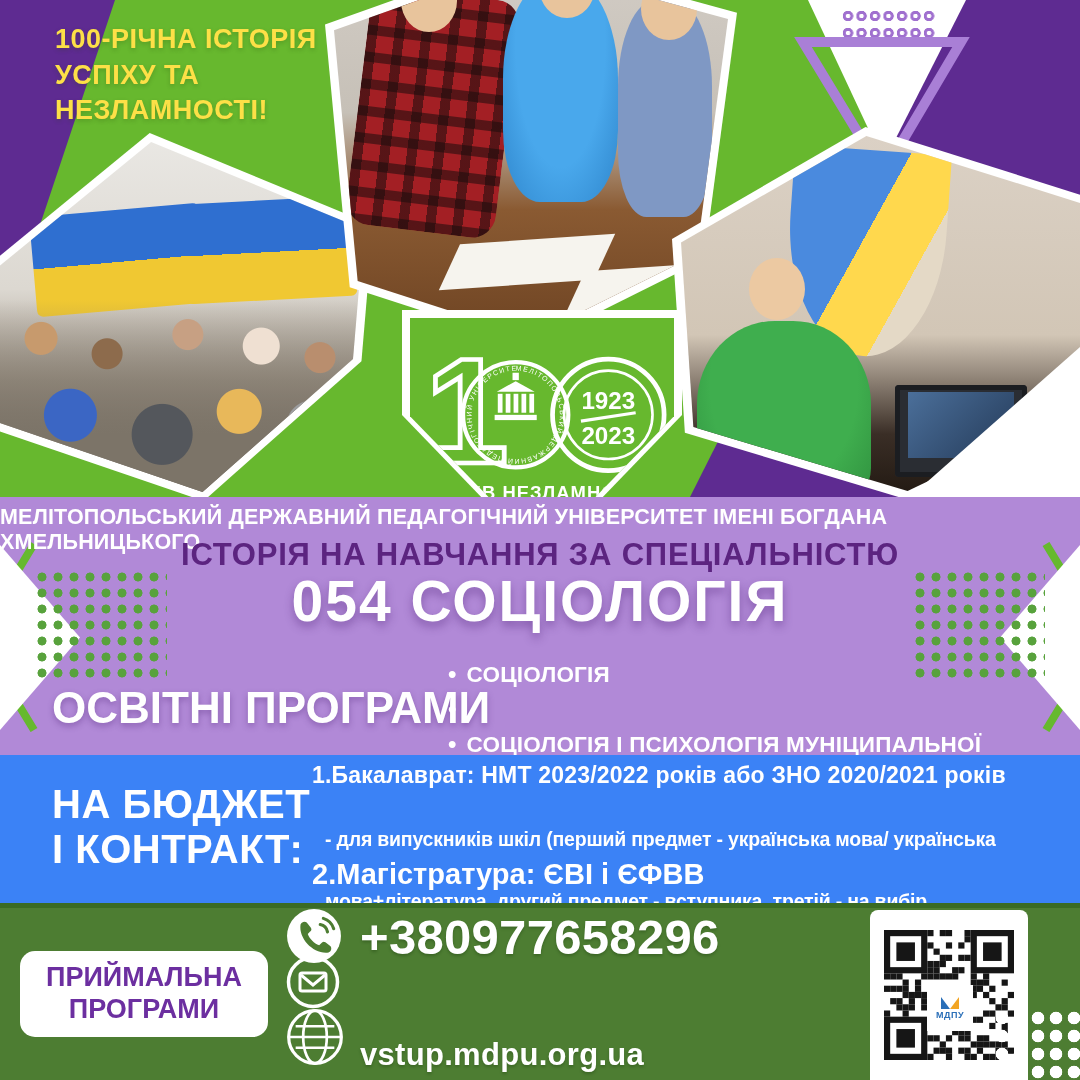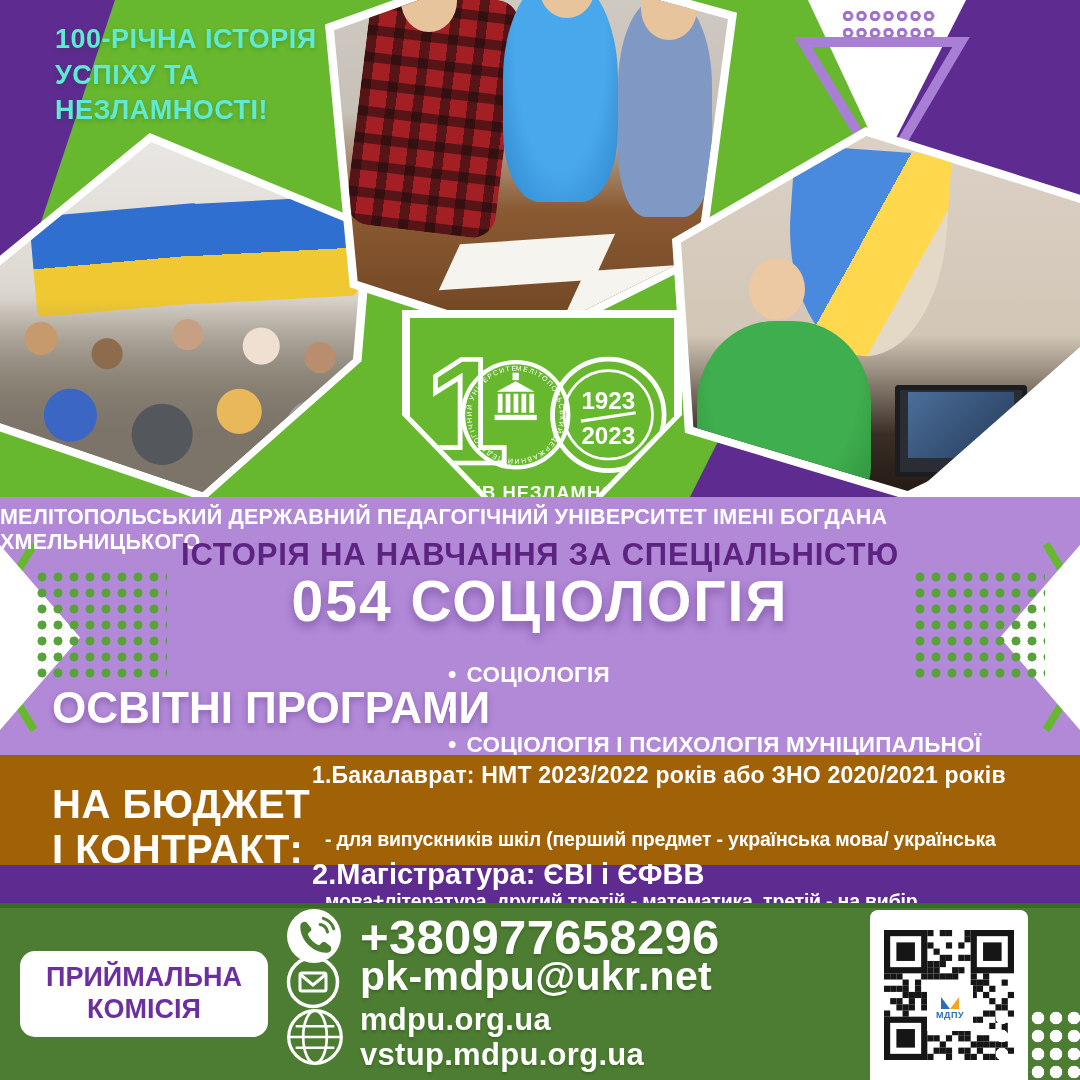--- a/index.html
+++ b/index.html
@@ -6,21 +6,21 @@
   .canvas{position:relative;width:1080px;height:1080px;overflow:hidden;
           font-family:"Liberation Sans","DejaVu Sans",sans-serif;background:#5e2b91;}
   .abs{position:absolute;}
 
   
   .collage{position:absolute;left:0;top:0;width:1080px;height:497px;overflow:hidden;}
   .bg-green{position:absolute;left:0;top:0;width:100%;height:100%;background:#67b82e;
             clip-path:polygon(115px 0,940px 0,690px 497px,0 497px,0 345px);}
   .white-wedge{position:absolute;right:0;bottom:0;width:170px;height:150px;background:#fff;
             clip-path:polygon(100% 0,100% 100%,0 100%);}
-  .slogan{position:absolute;left:55px;top:22px;width:310px;color:#5eead4;font-size:27px;
+  .slogan{position:absolute;left:55px;top:22px;width:310px;color:#fde047;font-size:27px;
           line-height:1.32;font-weight:800;letter-spacing:.5px;
           text-shadow:0 2px 4px rgba(40,70,10,.25);}
   .tri-white-top{position:absolute;left:808px;top:0;width:158px;height:162px;background:#fff;
           clip-path:polygon(0 0,100% 0,48% 100%);}
   .tri-dots{position:absolute;left:842px;top:8px;width:94px;height:36px;
           background-image:radial-gradient(circle at 6px 8px,rgba(0,0,0,0) 2px,#a070cf 2.5px 5px,rgba(0,0,0,0) 5.5px);
           background-size:13.5px 17px;}
   .tri-outline{position:absolute;left:793px;top:28px;}
 
   
@@ -108,21 +108,21 @@
   .zigzag{position:absolute;top:45px;}
   .zigzag.left{left:0;}
   .zigzag.right{right:0;transform:scaleX(-1);}
   .dots-green{position:absolute;top:73px;width:132px;height:114px;
          background-image:radial-gradient(circle at 7px 7px,#58a23c 4.2px,rgba(0,0,0,0) 4.8px);
          background-size:16px 16px;}
   .dots-green.left{left:35px;}
   .dots-green.right{left:913px;}
 
   
-  .band-budget{position:absolute;left:0;top:755px;width:1080px;height:110px;background:#a16207;color:#fff;}
+  .band-budget{position:absolute;left:0;top:755px;width:1080px;height:148px;background:#3b82f6;color:#fff;}
   .budget-label{position:absolute;left:52px;top:27px;width:270px;font-size:40px;line-height:1.12;
          font-weight:800;letter-spacing:.5px;}
   .b-title{position:absolute;left:312px;top:7px;font-size:23px;font-weight:800;letter-spacing:.2px;}
   .b-lines{position:absolute;left:325px;top:33px;font-size:19.5px;font-weight:700;line-height:20.5px;
          letter-spacing:-.2px;white-space:pre;}
   .b-master{position:absolute;left:312px;top:103px;font-size:29px;font-weight:800;}
 
   
   .band-contact{position:absolute;left:0;top:903px;width:1080px;height:177px;background:#4d7d32;
          border-top:5px solid #3a6b24;box-sizing:border-box;}
@@ -259,29 +259,29 @@
         <span>СОЦІОЛОГІЯ І ПСИХОЛОГІЯ МУНІЦИПАЛЬНОЇ ПОЛІТИКИ</span>
       </li>
     </ul>
   </section>
 
   <section class="band-budget">
     <div class="budget-label">НА БЮДЖЕТ І КОНТРАКТ:</div>
     <div class="b-title">1.Бакалаврат: НМТ 2023/2022 років або ЗНО 2020/2021 років</div>
     <div class="b-lines">
       <div>- для випускників шкіл (перший предмет - українська мова/ українська</div>
-      <div>мова+література, другий третій - математика, третій - на вибір</div>
+      <div>мова+література, другий предмет - вступника, третій - на вибір</div>
       <div>вступника);    - для випускників коледжів - перший предмет - українська</div>
       <div>мова/ українська мова+література, другий предмет - на вибір вступника)</div>
     </div>
     <div class="b-master">2.Магістратура: ЄВІ і ЄФВВ</div>
   </section>
 
   <section class="band-contact">
-    <div class="committee">ПРИЙМАЛЬНА КОМІСІЯ</div>
+    <div class="committee">ПРИЙМАЛЬНА ПРОГРАМИ</div>
 
     <svg class="c-icon" style="top:0;" width="56" height="56" viewBox="0 0 54 54">
       <circle cx="27" cy="27" r="26" fill="#fff"></circle>
       <path fill="#4d7d32" d="M14,16 a4,4 0 0 1 6,-2 l4,5 a3,3 0 0 1 -1,4 l-2,2 c2,5 6,9 11,11 l2,-2 a3,3 0 0 1 4,-1 l5,4 a4,4 0 0 1 -2,6 c-14,2 -29,-13 -27,-27 z"></path>
       <path d="M33,16 a9,9 0 0 1 7,7" fill="none" stroke="#4d7d32" stroke-width="3" stroke-linecap="round"></path>
       <path d="M36,10 a15,15 0 0 1 10,10" fill="none" stroke="#4d7d32" stroke-width="3" stroke-linecap="round"></path>
     </svg>
     <svg class="c-icon" style="top:47px;" width="54" height="54" viewBox="0 0 54 54">
       <circle cx="27" cy="27" r="24.5" fill="none" stroke="#fff" stroke-width="3.5"></circle>
       <rect x="14" y="18" width="26" height="18" rx="2" fill="none" stroke="#fff" stroke-width="3"></rect>
@@ -289,22 +289,20 @@
     </svg>
     <svg class="c-icon" style="top:100px;" width="58" height="58" viewBox="0 0 54 54">
       <circle cx="27" cy="27" r="24.5" fill="none" stroke="#fff" stroke-width="3"></circle>
       <ellipse cx="27" cy="27" rx="11" ry="24.5" fill="none" stroke="#fff" stroke-width="2.5"></ellipse>
       <line x1="9" y1="17" x2="45" y2="17" stroke="#fff" stroke-width="2.5"></line>
       <line x1="3" y1="27" x2="51" y2="27" stroke="#fff" stroke-width="2.5"></line>
       <line x1="9" y1="37" x2="45" y2="37" stroke="#fff" stroke-width="2.5"></line>
     </svg>
 
     <div class="contact-text phone-text">+380977658296</div>
-    <div class="contact-text email-text">pk-mdpu@ukr.net</div>
-    <div class="contact-text site1-text">mdpu.org.ua</div>
     <div class="contact-text site2-text">vstup.mdpu.org.ua</div>
 
     <div class="qr-box">
       <svg id="qr-svg" width="130" height="130" viewBox="0 0 126 126">
           <g fill="#161616">
             <rect x="42" y="0" width="6" height="6"></rect>
             <rect x="54" y="0" width="6" height="6"></rect>
             <rect x="60" y="0" width="6" height="6"></rect>
             <rect x="78" y="0" width="6" height="6"></rect>
             <rect x="78" y="6" width="6" height="6"></rect>

